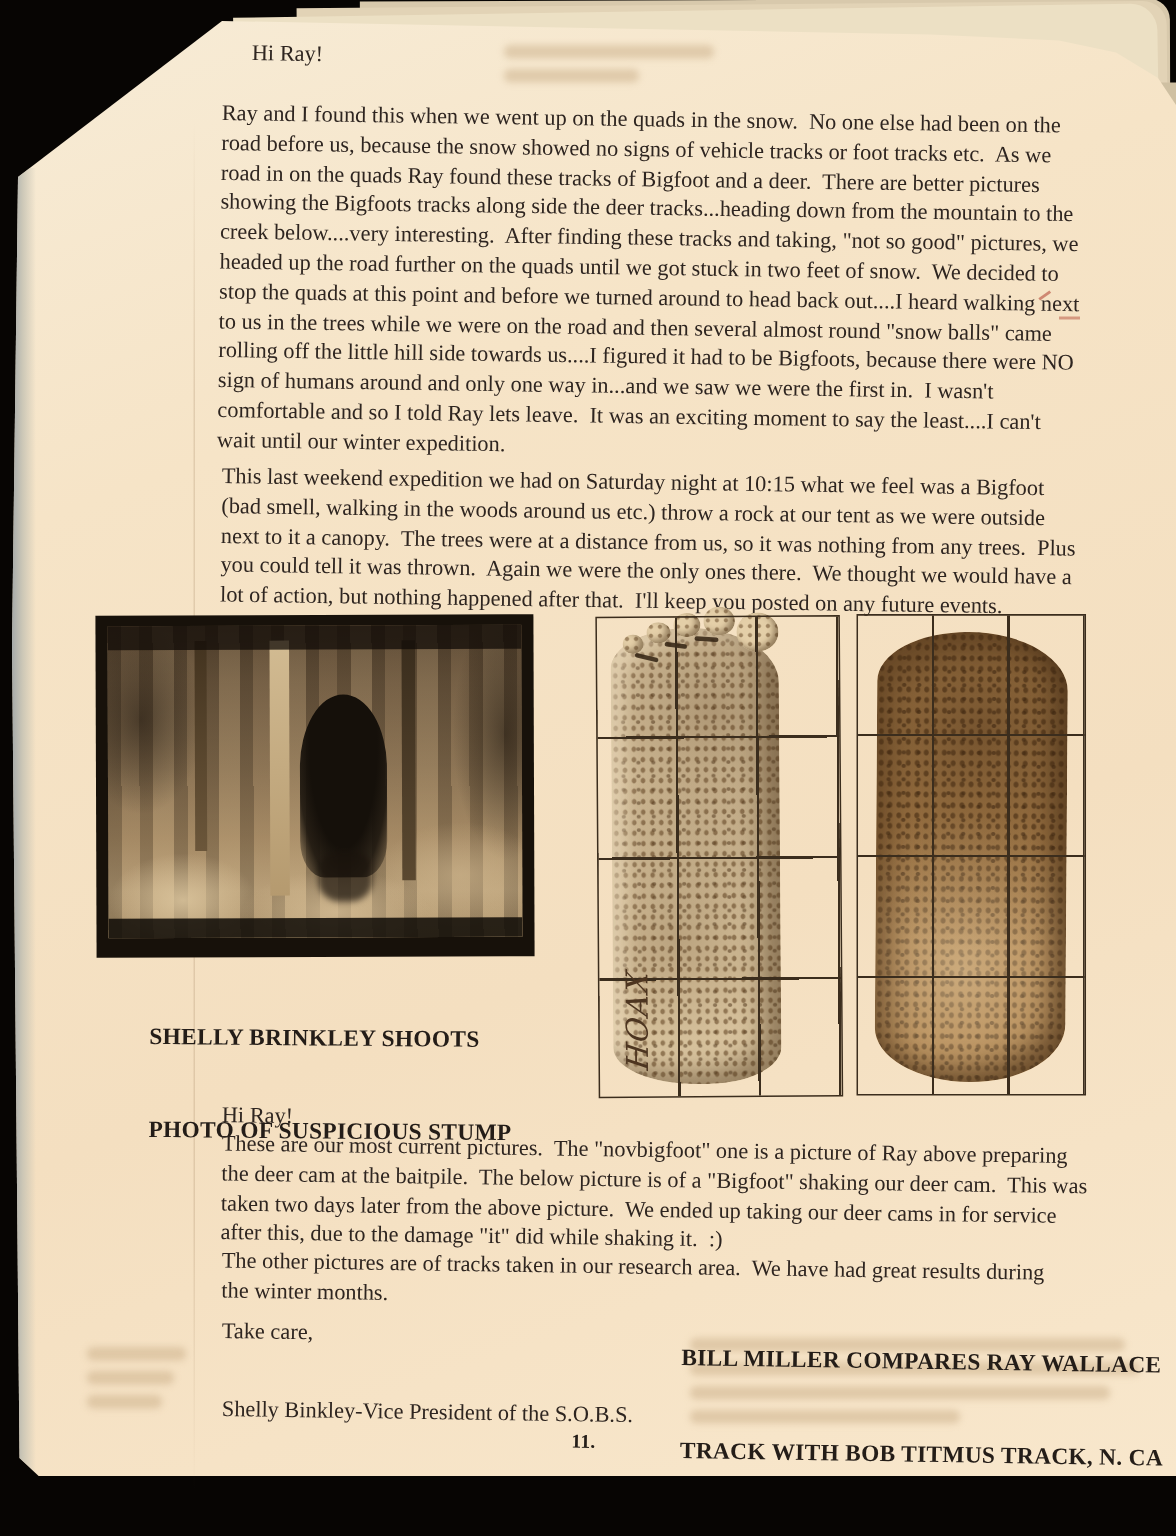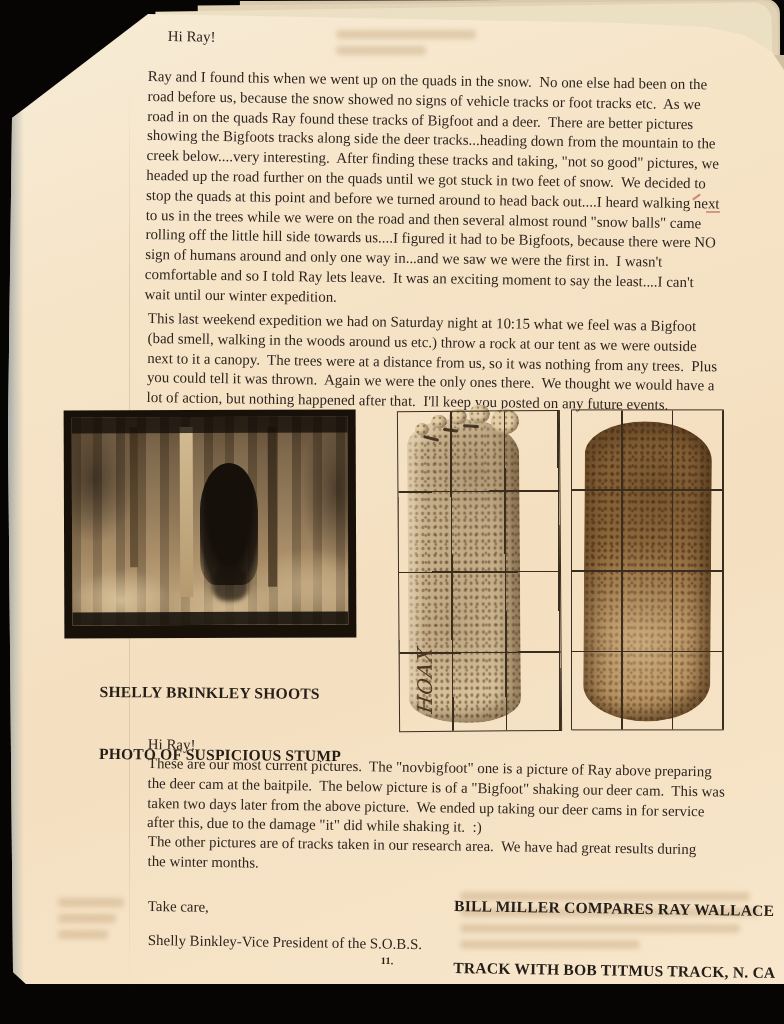--- a/index.html
+++ b/index.html
@@ -167,17 +167,17 @@
       <div class="hoax">HOAX</div>
     </div>
     <div class="txt bold" style="left:455px;top:855px;transform:rotate(0.9deg);">
       <div>BILL MILLER COMPARES RAY WALLACE</div>
       <div>TRACK WITH BOB TITMUS TRACK, N. CA</div>
     </div>
 
     <div class="txt" style="left:148px;top:735px;">Hi Ray!</div>
     <div class="txt" style="left:148px;top:754px;width:578px;">These are our most current pictures.  The "novbigfoot" one is a picture of Ray above preparing the deer cam at the baitpile.  The below picture is of a "Bigfoot" shaking our deer cam.  This was taken two days later from the above picture.  We ended up taking our deer cams in for service after this, due to the damage "it" did while shaking it.  :)</div>
     <div class="txt" style="left:148px;top:832px;width:560px;">The other pictures are of tracks taken in our research area.  We have had great results during the winter months.</div>
-    <div class="txt" style="left:148px;top:897px;">Take care,</div>
+    <div class="txt" style="left:148px;top:879px;">Take care,</div>
     <div class="txt" style="left:148px;top:931px;">Shelly Binkley-Vice President of the S.O.B.S.</div>
-    <div class="txt bold" style="left:381px;top:951px;font-size:10px;font-family:Liberation Serif, serif;">11.</div>
+    <div class="txt bold" style="left:381px;top:951px;font-size:13px;font-family:Liberation Serif, serif;">11.</div>
   </div>
 </div>
 
 </body></html>

